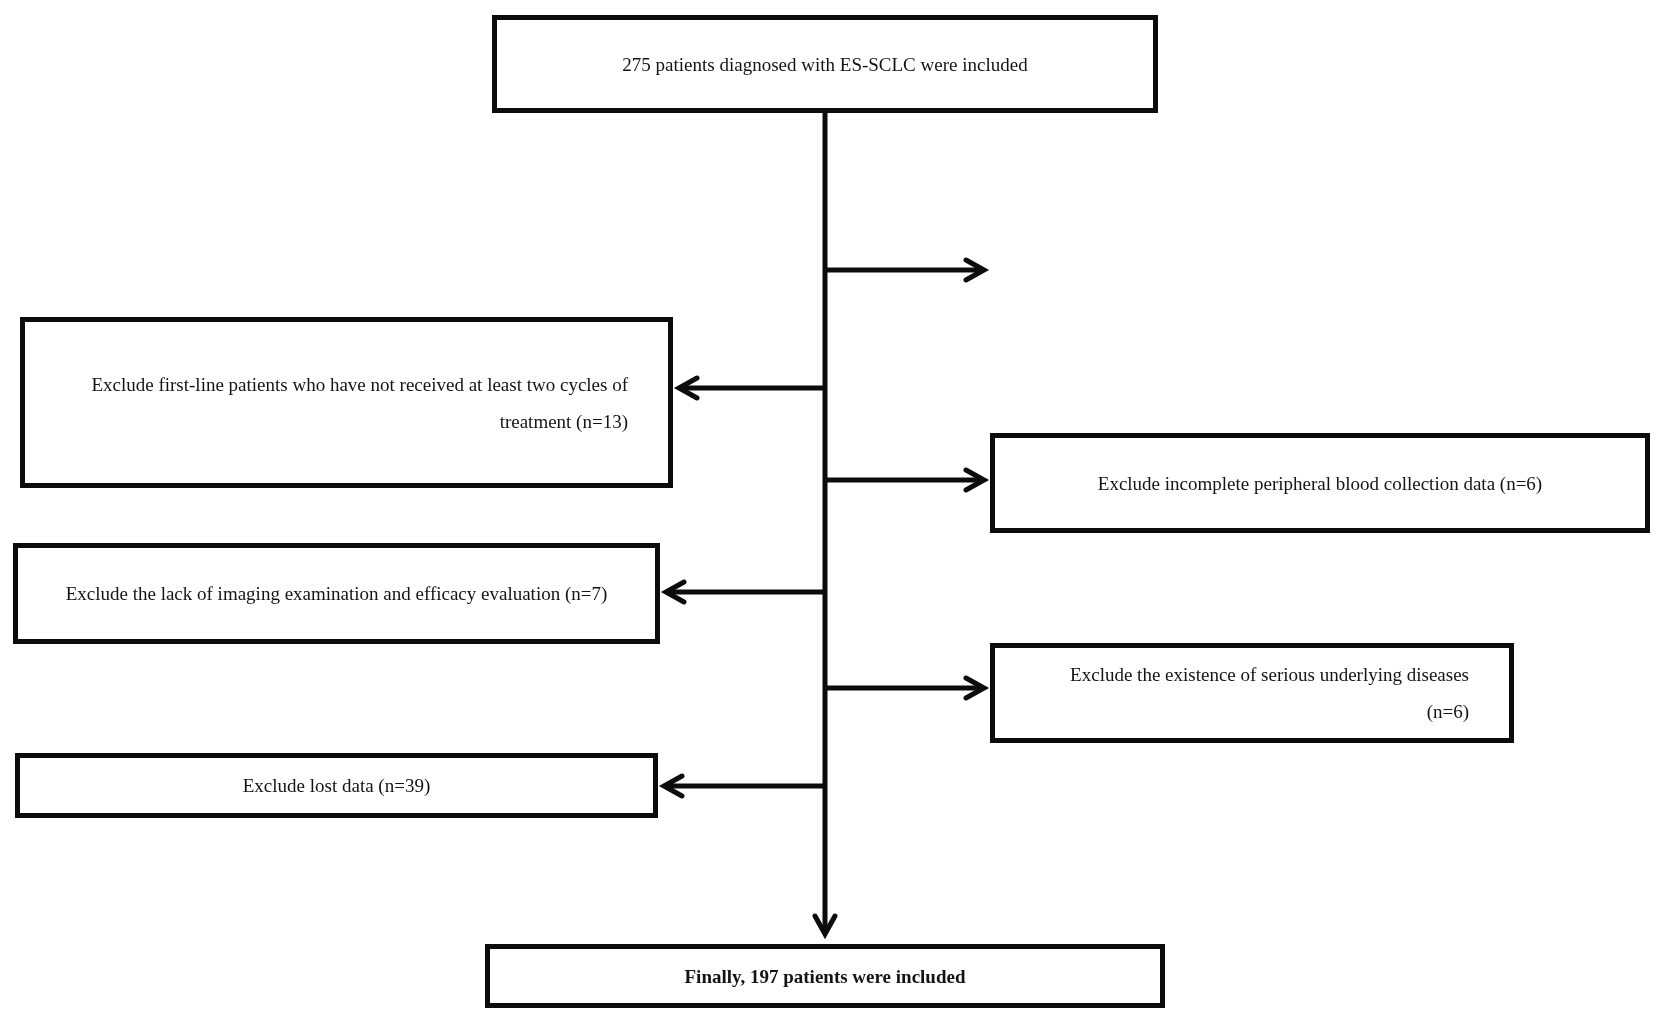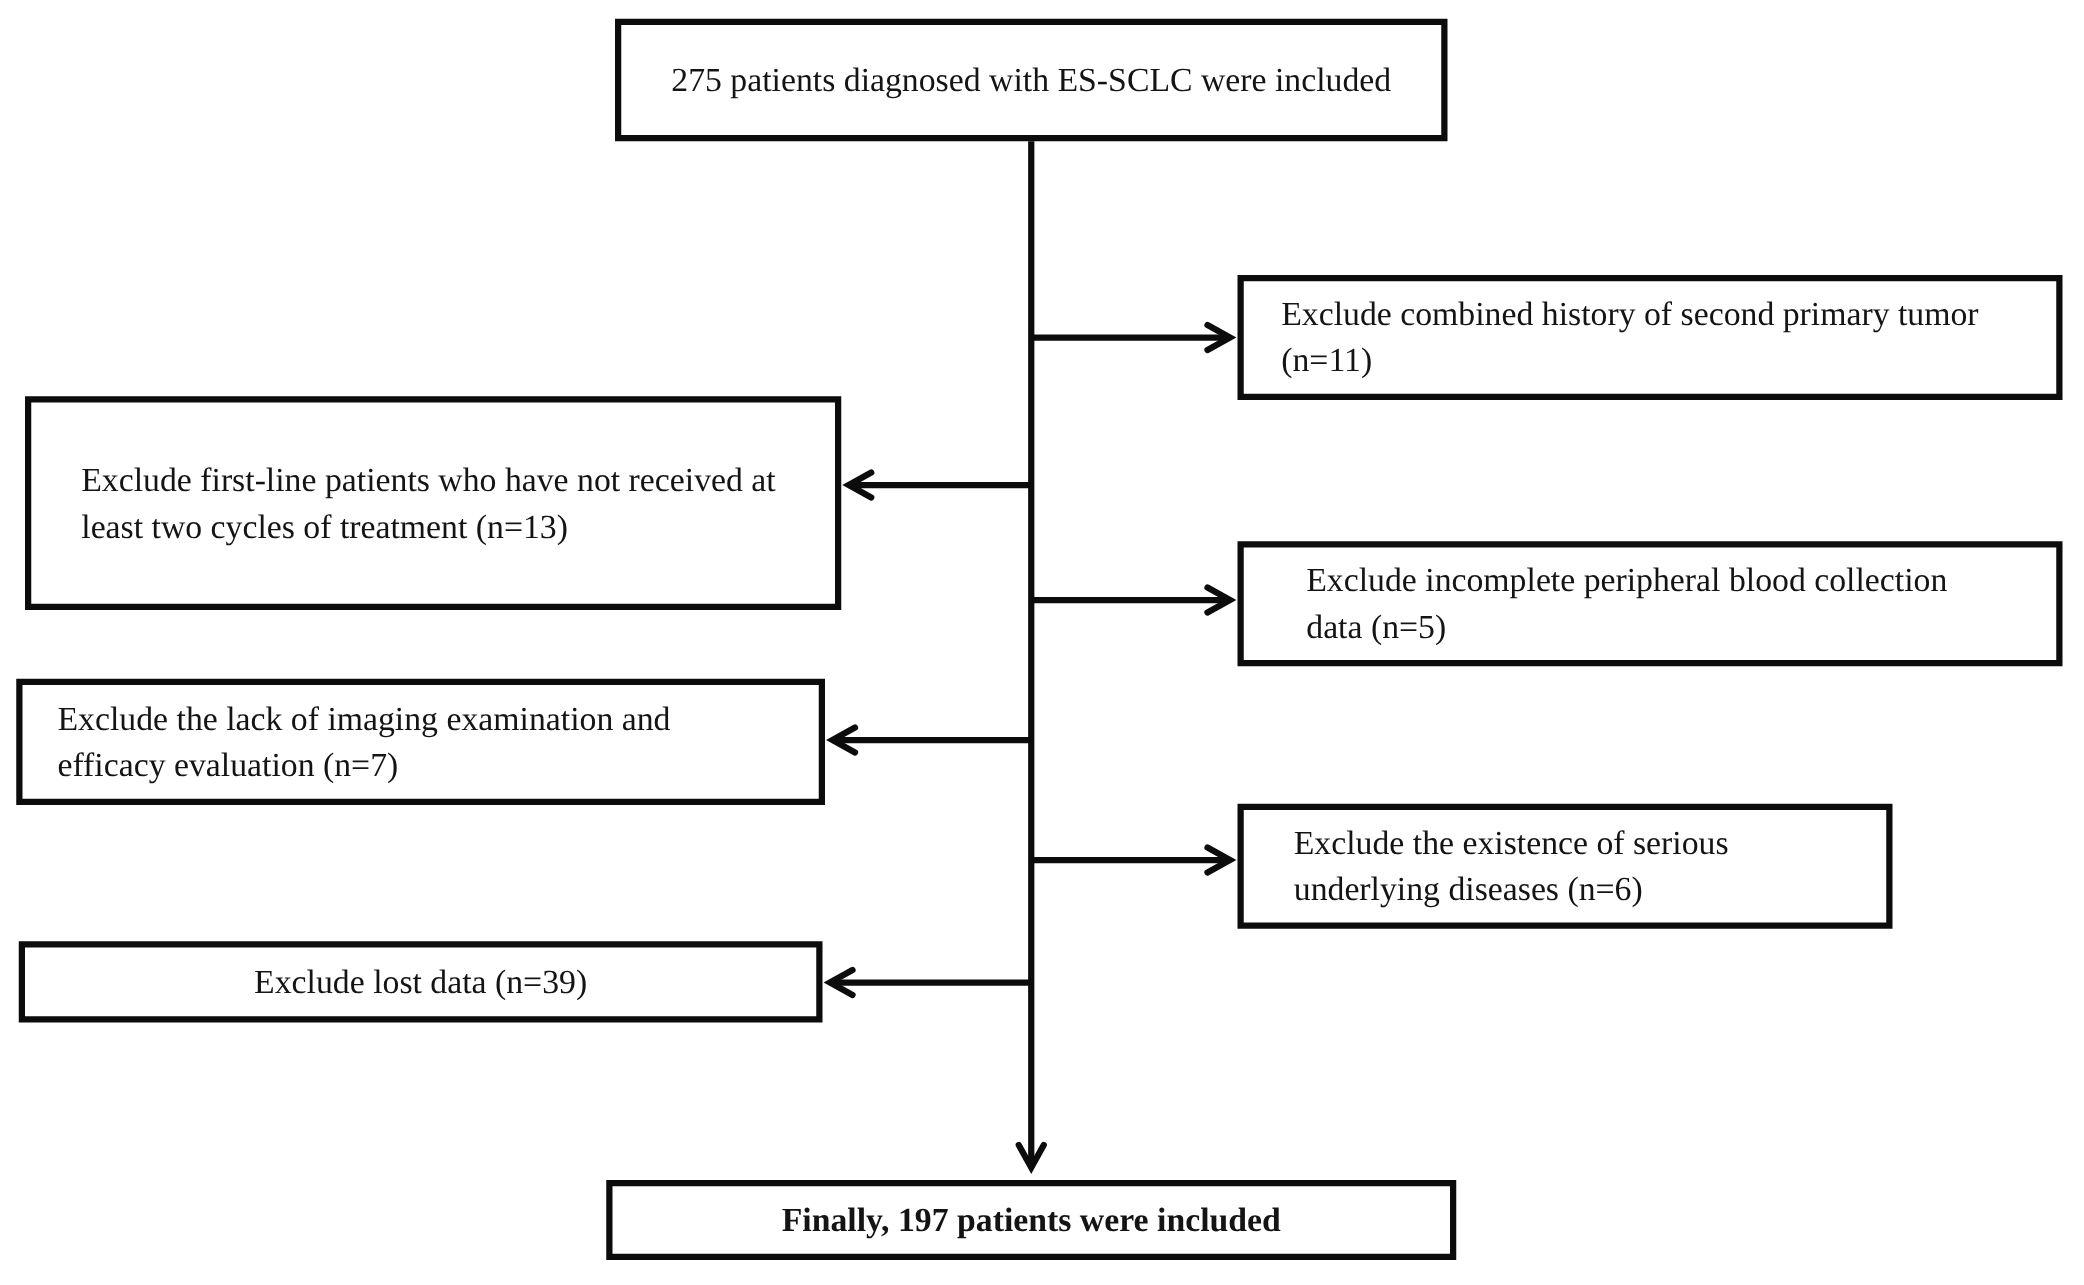--- a/index.html
+++ b/index.html
@@ -20,25 +20,25 @@
     left: 0;
     top: 0;
     z-index: 0;
   }
   .node {
     position: absolute;
     box-sizing: border-box;
     display: flex;
     align-items: center;
     justify-content: center;
-    text-align: left;
+    text-align: right;
     background: #ffffff;
     border: 5px solid #0c0c0c;
     color: #141414;
-    font-size: 27px;
+    font-size: 19px;
     line-height: 37px;
     z-index: 1;
   }
   .node-top      { left: 492px;  top: 15px;  width: 666px; height: 98px;  padding: 0 30px; }
   .node-right-1  { left: 990px;  top: 220px; width: 660px; height: 100px; padding: 0 30px; }
   .node-left-1   { left: 20px;   top: 317px; width: 653px; height: 171px; padding: 16px 40px; }
   .node-right-2  { left: 990px;  top: 433px; width: 660px; height: 100px; padding: 0 50px; }
   .node-left-2   { left: 13px;   top: 543px; width: 647px; height: 101px; padding: 0 28px; }
   .node-right-3  { left: 990px;  top: 643px; width: 524px; height: 100px; padding: 0 40px; }
   .node-left-3   { left: 15px;   top: 753px; width: 643px; height: 65px;  padding: 0 20px; }
@@ -61,25 +61,24 @@
       <line x1="825" y1="388" x2="679" y2="388" marker-end="url(#arrowhead)"></line>
       <line x1="825" y1="480" x2="984" y2="480" marker-end="url(#arrowhead)"></line>
       <line x1="825" y1="592" x2="666" y2="592" marker-end="url(#arrowhead)"></line>
       <line x1="825" y1="688" x2="984" y2="688" marker-end="url(#arrowhead)"></line>
       <line x1="825" y1="786" x2="664" y2="786" marker-end="url(#arrowhead)"></line>
     </g>
   </svg>
 
   <div class="node node-top">275 patients diagnosed with ES-SCLC were included</div>
 
-  <div class="node node-right-1">Exclude combined history of second primary tumor (n=11)</div>
 
   <div class="node node-left-1">Exclude first-line patients who have not received at least two cycles of treatment (n=13)</div>
 
-  <div class="node node-right-2">Exclude incomplete peripheral blood collection data (n=5)</div>
+  <div class="node node-right-2">Exclude incomplete peripheral blood collection data (n=6)</div>
 
   <div class="node node-left-2">Exclude the lack of imaging examination and efficacy evaluation (n=7)</div>
 
   <div class="node node-right-3">Exclude the existence of serious underlying diseases (n=6)</div>
 
   <div class="node node-left-3">Exclude lost data (n=39)</div>
 
   <div class="node node-bottom">Finally, 197 patients were included</div>
 
 </div>

